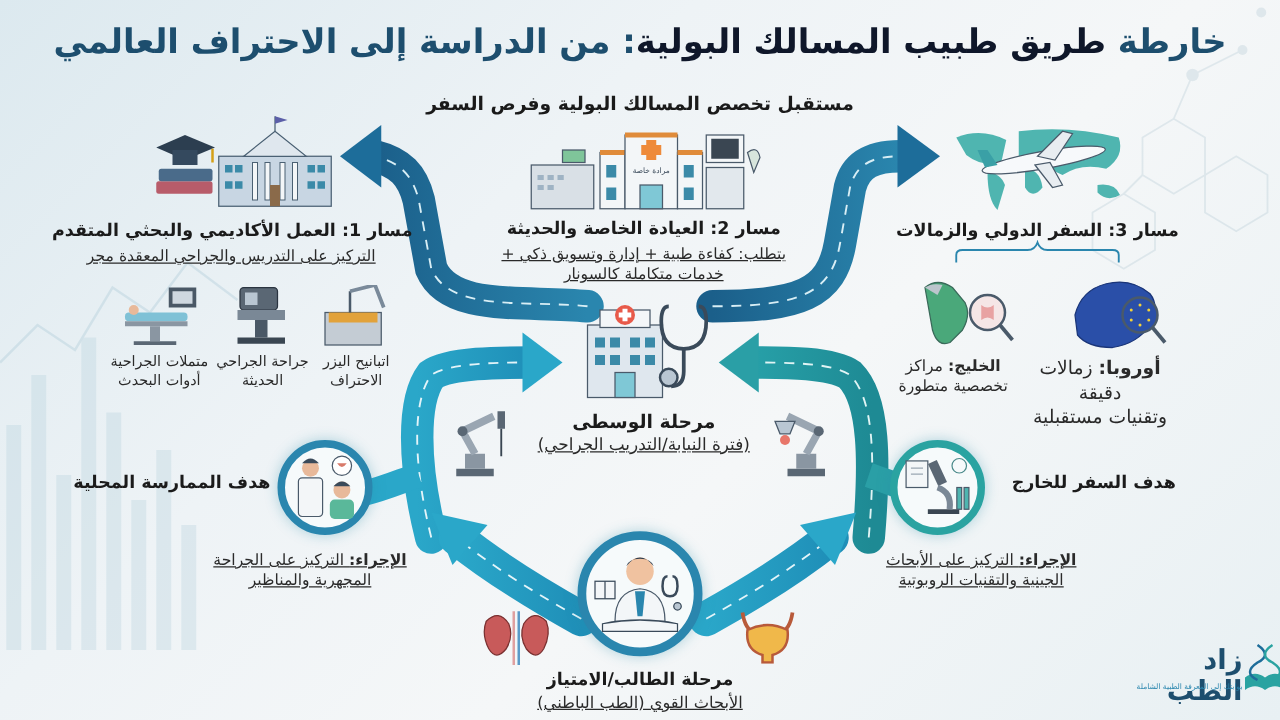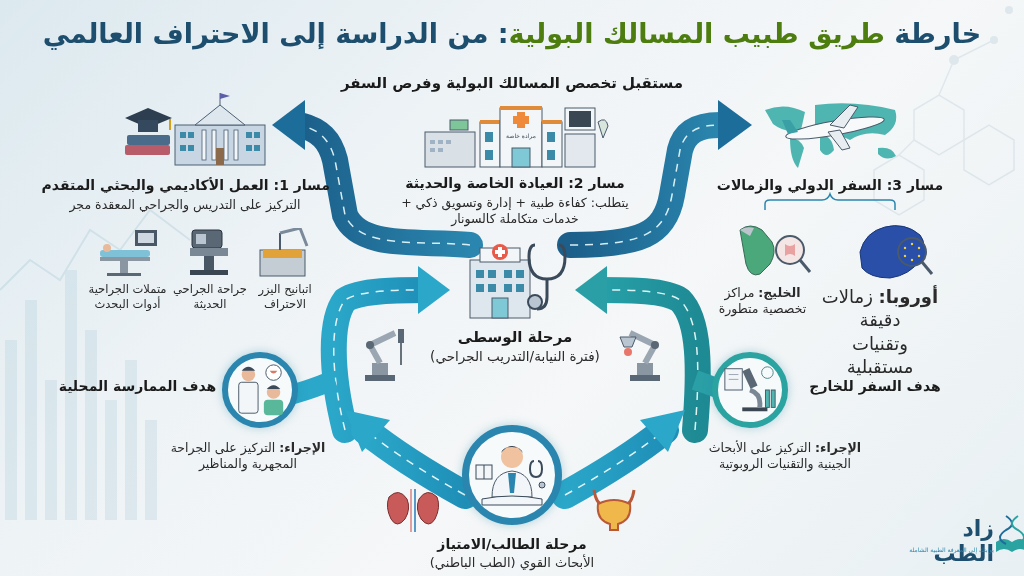--- a/index.html
+++ b/index.html
@@ -14,28 +14,28 @@
   .rtl { direction: rtl; text-align: center; }
   .bg-chart { position: absolute; left: 0; top: 120px; width: 200px; height: 400px; opacity: .35; }
   .bg-molecule { position: absolute; right: 0; top: 0; width: 220px; height: 240px; opacity: .35; }
   .roads { position: absolute; left: 0; top: 0; width: 1024px; height: 576px; }
 
   .title {
     position: absolute; left: 0; top: 18px; width: 1024px;
     font-size: 27px; font-weight: bold; color: #1d4e6e; direction: rtl; text-align: center;
     letter-spacing: 0;
   }
-  .title .accent { color: #4d7c0f; }
+  .title .accent { color: #0f172a; }
   .subtitle {
     position: absolute; left: 0; top: 74px; width: 1024px;
     font-size: 15px; font-weight: bold; color: #1a1a1a; direction: rtl; text-align: center;
   }
 
   .heading { font-size: 14px; font-weight: bold; color: #1b1b1b; white-space: nowrap; }
-  .body-txt { font-size: 12.5px; color: #2a2a2a; line-height: 1.3; }
+  .body-txt { font-size: 12.5px; color: #2a2a2a; line-height: 1.3; text-decoration: underline; }
   .small-txt { font-size: 11.5px; color: #2a2a2a; line-height: 1.3; }
 
   .circle {
     position: absolute; border-radius: 50%; background: #f6fafb;
     border: 6px solid #2a86ae; box-shadow: 0 0 10px rgba(40,140,170,.35);
     display: flex; align-items: center; justify-content: center;
   }
   .circle.teal { border-color: #2aa3a1; }
   .logo-txt { font-size: 22px; font-weight: bold; color: #1d4e6e; direction: rtl; }
   .logo-sub { font-size: 6px; color: #2a86ae; direction: rtl; }
@@ -267,21 +267,21 @@
   <g fill="#f2d23a">
       <circle cx="62" cy="22" r="1.2"></circle>
       <circle cx="69" cy="26" r="1.2"></circle>
       <circle cx="69" cy="34" r="1.2"></circle>
       <circle cx="62" cy="38" r="1.2"></circle>
       <circle cx="55" cy="34" r="1.2"></circle>
       <circle cx="55" cy="26" r="1.2"></circle>
     </g>
   <line x1="72" y1="40" x2="82" y2="52" stroke="#4a5a6a" stroke-width="3"></line>
 </svg>
-<div class="abs rtl small-txt" style="left:820px;top:285px;width:120px;font-size:18px">
+<div class="abs rtl small-txt" style="left:820px;top:285px;width:120px;font-size:15px">
   <div><b>أوروبا:</b><span> زمالات دقيقة</span></div>
   <div>وتقنيات مستقبلية</div>
 </div>
 
 <svg class="abs" style="left:460px;top:240px;width:110px;height:80px" viewBox="0 0 110 80">
   <rect x="10" y="20" width="60" height="58" fill="#dfe7ee" stroke="#4a5a6a"></rect>
   <rect x="20" y="8" width="40" height="14" fill="#f3f6f8" stroke="#4a5a6a"></rect>
   <circle cx="40" cy="12" r="8" fill="#e85a4a"></circle>
     <rect x="38" y="7" width="4" height="10" fill="#fff"></rect>
     <rect x="35" y="10" width="10" height="4" fill="#fff"></rect>

